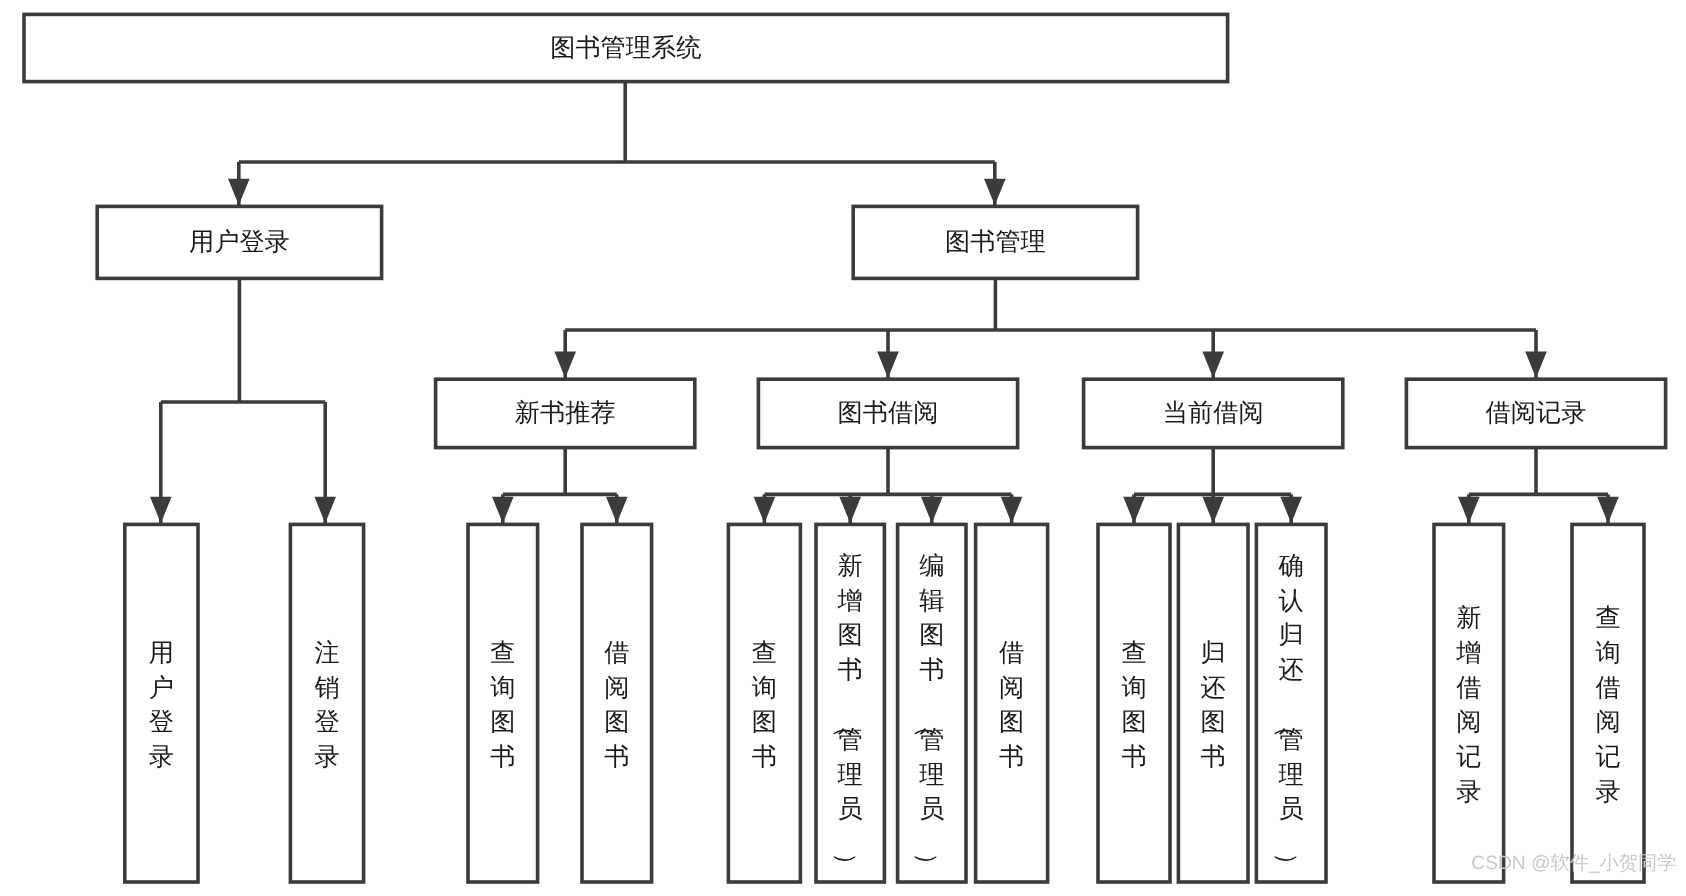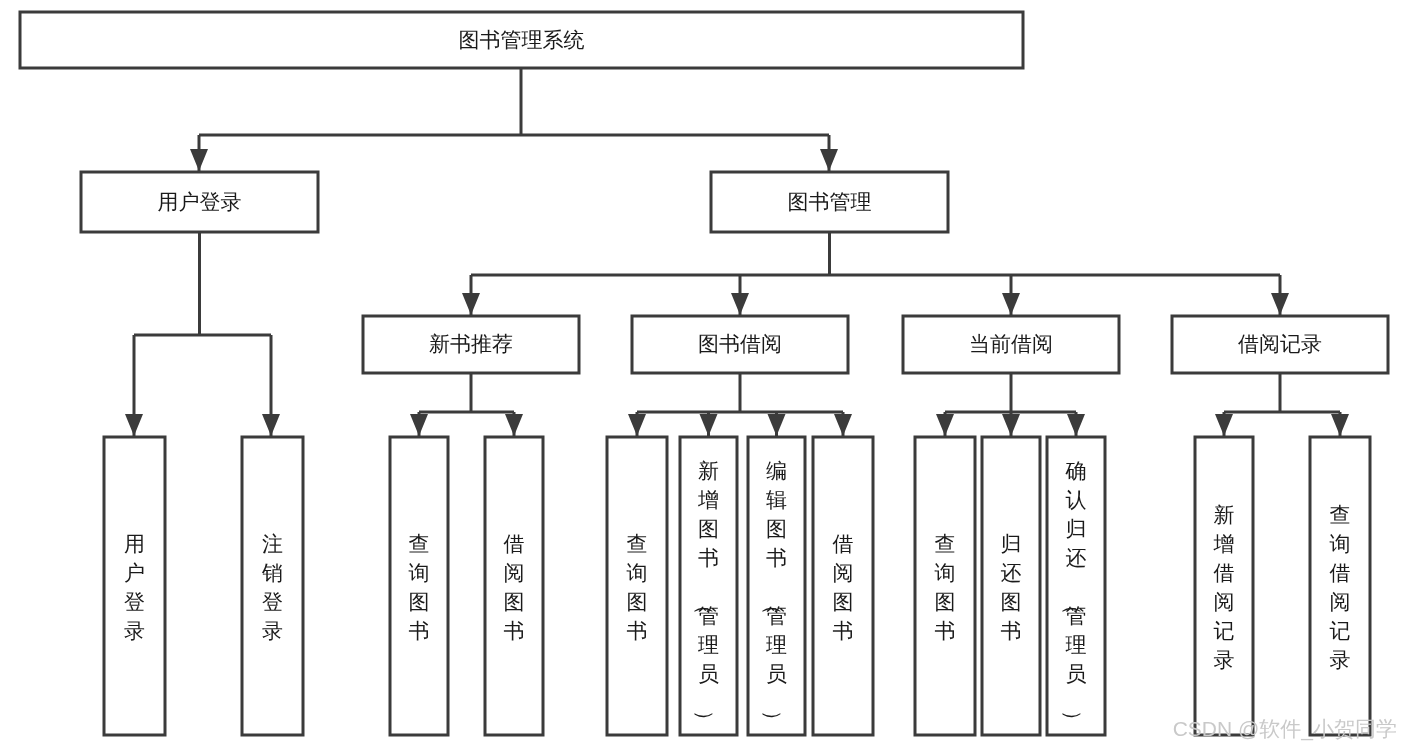--- a/index.html
+++ b/index.html
@@ -51,23 +51,23 @@
   }
   .node-label-v {
     font-family: "Liberation Sans", "DejaVu Sans", sans-serif;
     font-size: 21px;
     fill: #1a1a1a;
     text-anchor: middle;
   }
   .watermark {
     position: absolute;
     right: 8px;
-    bottom: 4px;
-    font-family: "Liberation Sans", "DejaVu Sans", sans-serif;
-    font-size: 21px;
+    bottom: 17px;
+    font-family: "Liberation Sans", "DejaVu Sans", sans-serif;
+    font-size: 16px;
     color: #c9c9c9;
     white-space: nowrap;
     pointer-events: none;
     user-select: none;
   }
 </style>
 </head>
 <body>
 
 <div id="diagram-root">

